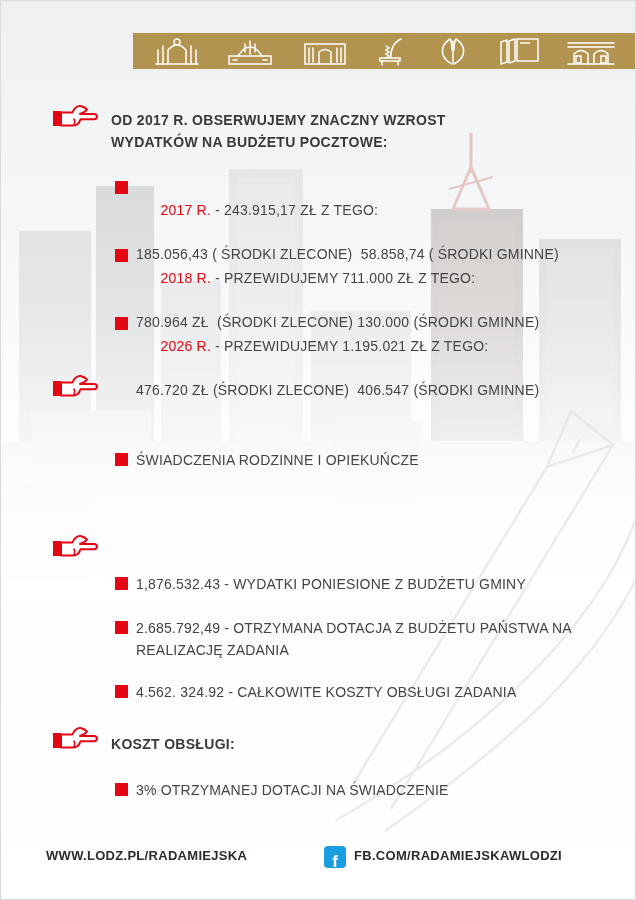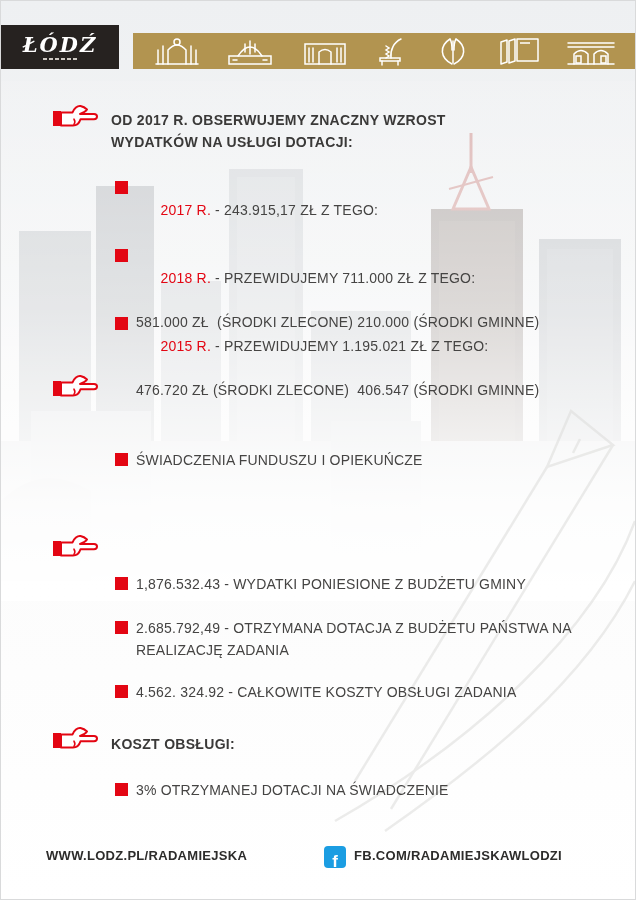--- a/index.html
+++ b/index.html
@@ -70,31 +70,20 @@
     <g fill="none" stroke="#dddddb" stroke-width="2.5">
       <path d="M276,10 L318,44 L252,66 Z"></path>
       <line x1="285" y1="38" x2="278" y2="52"></line>
       <path d="M252,66 L60,380"></path>
       <path d="M318,44 L96,408"></path>
       <path d="M340,120 C300,230 180,340 40,420"></path>
       <path d="M340,180 C290,280 190,360 90,430"></path>
     </g>
   </svg>
 
-  <div class="logo-box">
-    <div class="logo-text">ŁÓDŹ</div>
-    <div class="logo-marks">
-        <i></i>
-        <i></i>
-        <i></i>
-        <i></i>
-        <i></i>
-        <i></i>
-      </div>
-  </div>
 
   <div class="gold-bar">
     <svg width="46" height="30" viewBox="0 0 46 30">
       <g fill="none" stroke="#ffffff" stroke-width="1.5" stroke-linecap="round">
         <line x1="4" y1="28" x2="4" y2="14"></line>
           <line x1="9" y1="28" x2="9" y2="10"></line>
         <line x1="42" y1="28" x2="42" y2="14"></line>
           <line x1="37" y1="28" x2="37" y2="10"></line>
         <path d="M14,28 V14 Q23,4 32,14 V28"></path>
         <circle cx="23" cy="6" r="3"></circle>
@@ -159,55 +148,56 @@
     </svg>
   </div>
 
   <svg class="hand" style="top:102px" viewBox="0 0 46 30">
     <rect x="1" y="8" width="8" height="15" fill="#e30613"></rect>
     <path d="M9,9.5 H20.5 C22,5.5 25.5,2.5 28.5,3 C31,3.5 33.5,5 35,6.5 C33.5,8.8 30.5,10.2 28,11 H42 C43.7,11 45,12.2 45,13.6 C45,15 43.7,16.2 42,16.2 H28.5 C27.5,19.5 25,22.5 21,22.5 H9 Z" fill="#ffffff" stroke="#e30613" stroke-width="2" stroke-linejoin="round"></path>
     <path d="M22,16.2 C23,17.6 23,19.8 22,21.4" fill="none" stroke="#e30613" stroke-width="1.6" stroke-linecap="round"></path>
   </svg>
   <div class="heading" style="top:108px">
     <div>OD 2017 R. OBSERWUJEMY ZNACZNY WZROST</div>
-    <div>WYDATKÓW NA USŁUGI DOTACJI:</div>
+    <div>WYDATKÓW NA BUDŻETU POCZTOWE:</div>
   </div>
 
   <div class="item" style="top:176px">
     <div class="bullet"></div>
     <div class="item-text">
       <span class="yr">2017 R.</span><span> - 243.915,17 ZŁ Z TEGO:</span>
+      <div>185.056,43 ( ŚRODKI ZLECONE)  58.858,74 ( ŚRODKI GMINNE)</div>
     </div>
   </div>
 
   <div class="item" style="top:244px">
     <div class="bullet"></div>
     <div class="item-text">
       <span class="yr">2018 R.</span><span> - PRZEWIDUJEMY 711.000 ZŁ Z TEGO:</span>
-      <div>581.000 ZŁ  (ŚRODKI ZLECONE) 210.000 (ŚRODKI GMINNE)</div>
+      <div>780.964 ZŁ  (ŚRODKI ZLECONE) 130.000 (ŚRODKI GMINNE)</div>
     </div>
   </div>
 
   <div class="item" style="top:312px">
     <div class="bullet"></div>
     <div class="item-text">
-      <span class="yr">2015 R.</span><span> - PRZEWIDUJEMY 1.195.021 ZŁ Z TEGO:</span>
+      <span class="yr">2026 R.</span><span> - PRZEWIDUJEMY 1.195.021 ZŁ Z TEGO:</span>
       <div>476.720 ZŁ (ŚRODKI ZLECONE)  406.547 (ŚRODKI GMINNE)</div>
     </div>
   </div>
 
   <svg class="hand" style="top:372px" viewBox="0 0 46 30">
     <rect x="1" y="8" width="8" height="15" fill="#e30613"></rect>
     <path d="M9,9.5 H20.5 C22,5.5 25.5,2.5 28.5,3 C31,3.5 33.5,5 35,6.5 C33.5,8.8 30.5,10.2 28,11 H42 C43.7,11 45,12.2 45,13.6 C45,15 43.7,16.2 42,16.2 H28.5 C27.5,19.5 25,22.5 21,22.5 H9 Z" fill="#ffffff" stroke="#e30613" stroke-width="2" stroke-linejoin="round"></path>
     <path d="M22,16.2 C23,17.6 23,19.8 22,21.4" fill="none" stroke="#e30613" stroke-width="1.6" stroke-linecap="round"></path>
   </svg>
 
   <div class="item" style="top:448px">
     <div class="bullet"></div>
-    <div class="item-text">ŚWIADCZENIA FUNDUSZU I OPIEKUŃCZE</div>
+    <div class="item-text">ŚWIADCZENIA RODZINNE I OPIEKUŃCZE</div>
   </div>
 
   <svg class="hand" style="top:532px" viewBox="0 0 46 30">
     <rect x="1" y="8" width="8" height="15" fill="#e30613"></rect>
     <path d="M9,9.5 H20.5 C22,5.5 25.5,2.5 28.5,3 C31,3.5 33.5,5 35,6.5 C33.5,8.8 30.5,10.2 28,11 H42 C43.7,11 45,12.2 45,13.6 C45,15 43.7,16.2 42,16.2 H28.5 C27.5,19.5 25,22.5 21,22.5 H9 Z" fill="#ffffff" stroke="#e30613" stroke-width="2" stroke-linejoin="round"></path>
     <path d="M22,16.2 C23,17.6 23,19.8 22,21.4" fill="none" stroke="#e30613" stroke-width="1.6" stroke-linecap="round"></path>
   </svg>
 
   <div class="item" style="top:572px">
     <div class="bullet"></div>

